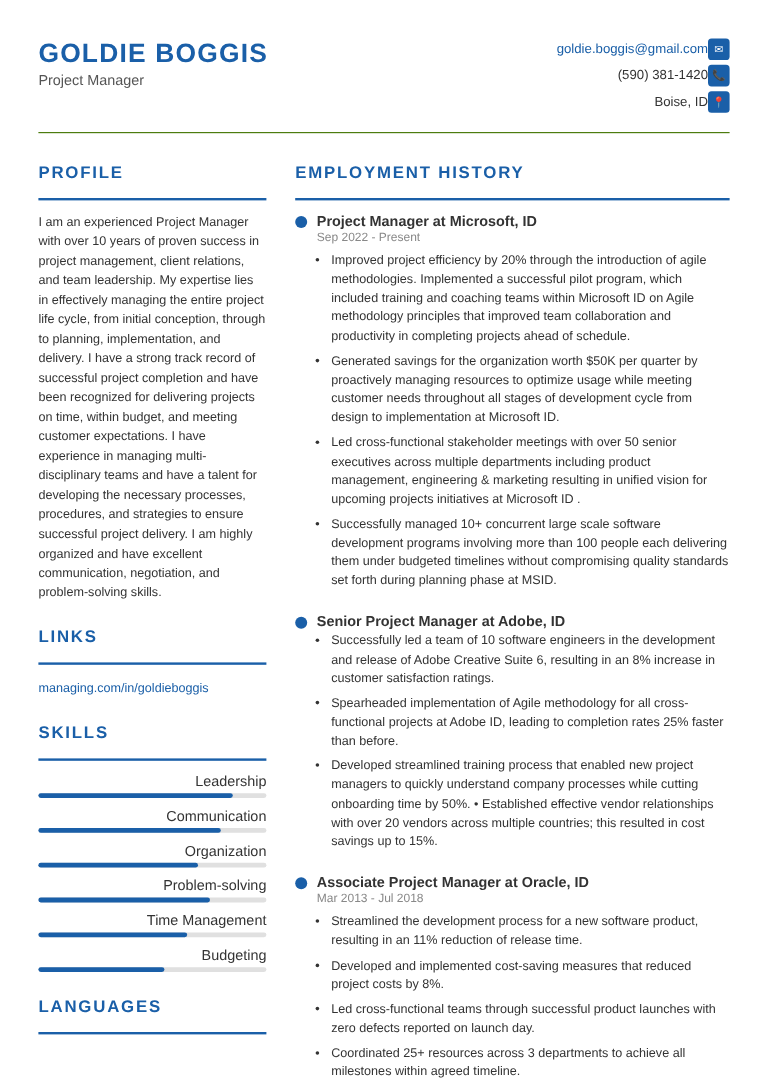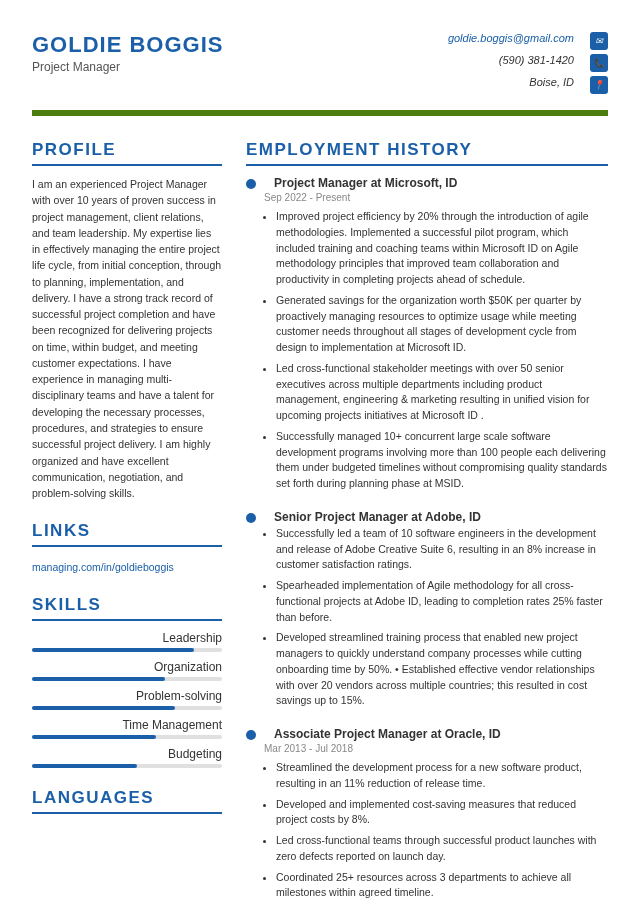--- a/index.html
+++ b/index.html
@@ -15,21 +15,21 @@
       width: 640px;
       background: #fff;
       padding: 32px 32px 32px 32px;
     }
     
     .header {
       display: flex;
       justify-content: space-between;
       align-items: flex-start;
       margin-bottom: 24px;
-      border-bottom: 6px solid #4d7c0f;
+      border-bottom: 1px solid #4d7c0f;
       padding-bottom: 16px;
     }
     .header-left .name {
       font-size: 22px;
       font-weight: bold;
       color: #1a5fa8;
       letter-spacing: 1px;
     }
     .header-left .title {
       font-size: 12px;
@@ -37,24 +37,24 @@
       margin-top: 2px;
     }
     .header-right {
       display: flex;
       flex-direction: column;
       align-items: flex-end;
       gap: 4px;
     }
     .contact-item {
       display: flex;
-      gap: 16px;
+      align-items: center;
+      gap: 0;
       font-size: 11px;
       color: #333;
-      font-style: italic;
     }
     .contact-item a {
       color: #1a5fa8;
       text-decoration: none;
     }
     .contact-icon {
       width: 18px;
       height: 18px;
       background: #1a5fa8;
       border-radius: 3px;
@@ -76,27 +76,27 @@
     }
     .right-col {
       flex: 1;
     }
 
     
     .section {
       margin-bottom: 20px;
     }
     .section-title {
-      font-size: 17px;
+      font-size: 14px;
       font-weight: bold;
       color: #1a5fa8;
       letter-spacing: 1.5px;
       text-transform: uppercase;
       border-bottom: 2px solid #1a5fa8;
-      padding-bottom: 4px;
+      padding-bottom: 14px;
       margin-bottom: 10px;
     }
 
     
     .profile-text {
       font-size: 10.5px;
       color: #333;
       line-height: 1.55;
     }
 
@@ -129,21 +129,21 @@
       border-radius: 2px;
     }
 
     
     .job {
       margin-bottom: 18px;
     }
     .job-header {
       display: flex;
       align-items: flex-start;
-      gap: 18px;
+      gap: 8px;
       margin-bottom: 2px;
     }
     .job-dot {
       width: 10px;
       height: 10px;
       background: #1a5fa8;
       border-radius: 50%;
       margin-top: 3px;
       flex-shrink: 0;
     }
@@ -212,20 +212,26 @@
       <div class="section">
         <div class="section-title">SKILLS</div>
         <div id="skills-container">
             <div class="skill-item">
       <div class="skill-name">Leadership</div>
       <div class="skill-bar-bg">
         <div class="skill-bar-fill" style="width:85%"></div>
       </div>
     </div>
             <div class="skill-item">
+      <div class="skill-name">Communication</div>
+      <div class="skill-bar-bg">
+        <div class="skill-bar-fill" style="width:80%"></div>
+      </div>
+    </div>
+            <div class="skill-item">
       <div class="skill-name">Organization</div>
       <div class="skill-bar-bg">
         <div class="skill-bar-fill" style="width:70%"></div>
       </div>
     </div>
             <div class="skill-item">
       <div class="skill-name">Problem-solving</div>
       <div class="skill-bar-bg">
         <div class="skill-bar-fill" style="width:75%"></div>
       </div>

